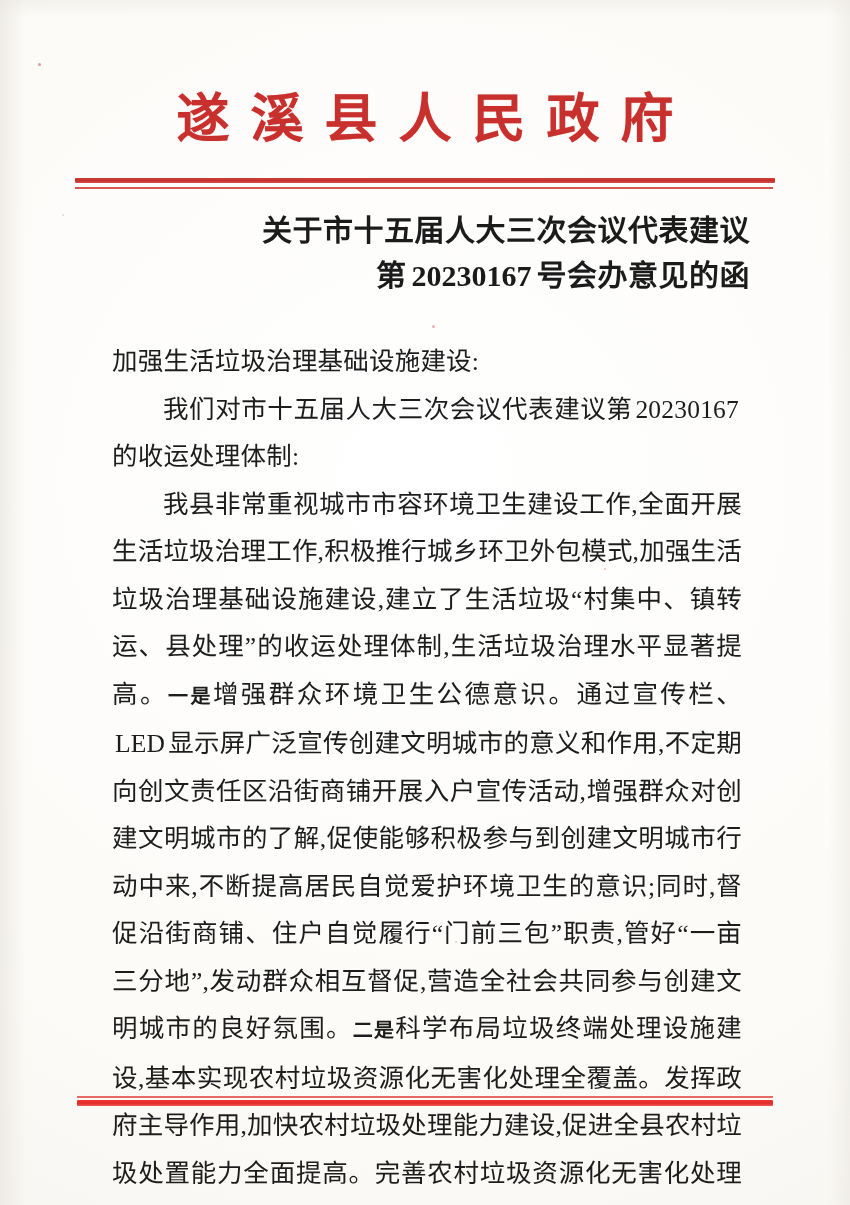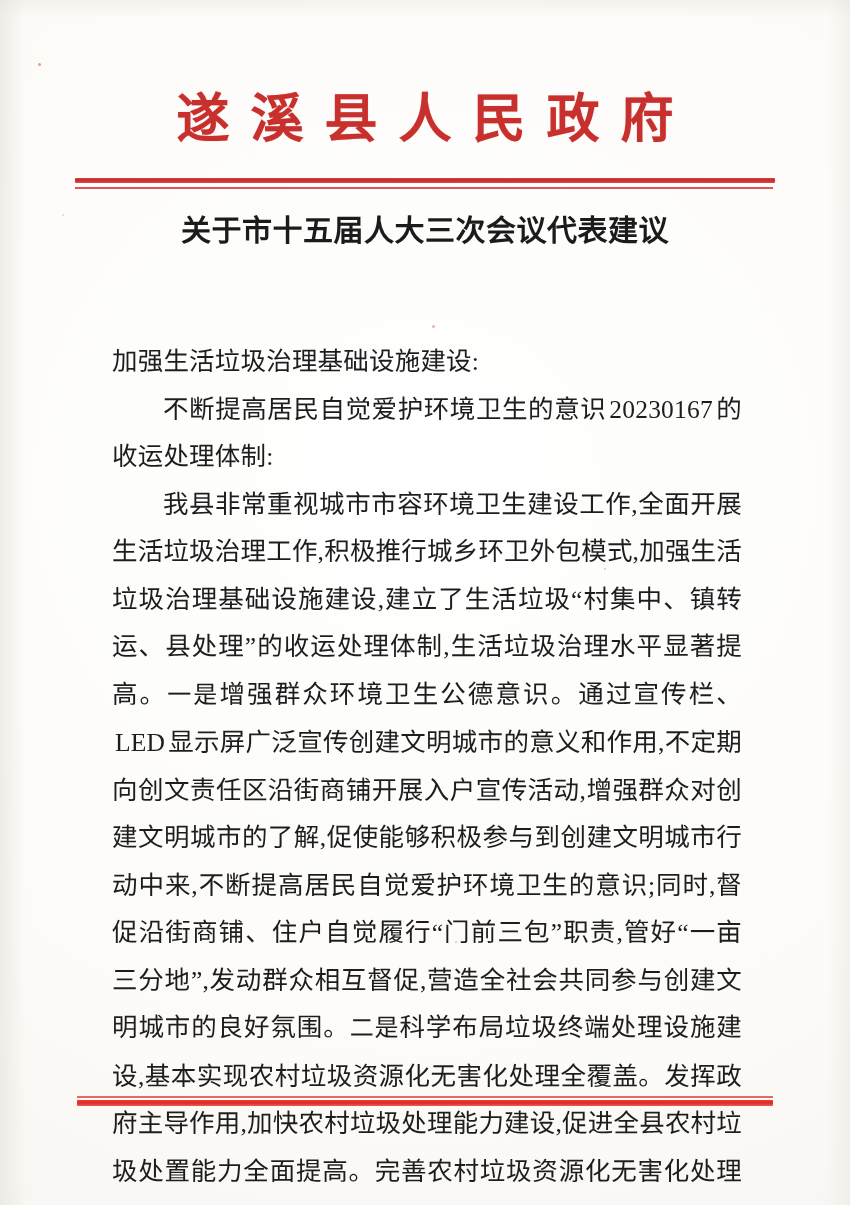--- a/index.html
+++ b/index.html
@@ -87,21 +87,21 @@
     width: 650px;
     top: 208px;
     text-align: center;
     font-family: "DejaVu Serif", "Liberation Serif", serif;
     font-weight: 700;
     font-size: 30px;
     line-height: 45px;
     color: #1b1b1b;
     letter-spacing: .5px;
   }
-  #doc-title .title-line { display: block; white-space: nowrap; }
+  #doc-title .title-line { display: block; white-space: nowrap; text-align: right; }
   #doc-title .num {
     font-family: "Liberation Serif", "DejaVu Serif", serif;
     font-weight: 700;
     padding: 0 5px;
     letter-spacing: 0;
   }
 
   
   #body-block {
     position: absolute;
@@ -117,22 +117,22 @@
     text-justify: inter-character;
   }
   #body-block p {
     margin: 0;
   }
   #body-block p.indent {
     text-indent: 2em;
   }
   #body-block b {
     font-family: "DejaVu Sans", "Liberation Sans", sans-serif;
-    font-weight: 400;
-    font-size: 24px;
+    font-weight: 700;
+    font-size: 20px;
   }
   #body-block .latin {
     font-family: "Liberation Serif", "DejaVu Serif", serif;
     padding: 0 3px;
   }
 
   
   #bottom-rule {
     position: absolute;
     left: 77px;
@@ -178,27 +178,28 @@
     <span id="letterhead-title">遂溪县人民政府</span>
   </div>
 
   <div id="header-rule">
     <div class="rule-thick"></div>
     <div class="rule-thin"></div>
   </div>
 
   <div id="doc-title">
     <span class="title-line">关于市十五届人大三次会议代表建议</span>
+    <span class="title-line"><span>第</span><span class="num">20230167</span><span>号会办意见的函</span></span>
   </div>
 
   <div id="body-block">
 
     <p><span>加强生活垃圾治理基础设施建设:</span></p>
 
-    <p class="indent"><span>不断提高居民自觉爱护环境卫生的意识</span><span class="latin">20230167</span><span>的收运处理体制:</span></p>
+    <p class="indent"><span>我们对市十五届人大三次会议代表建议第</span><span class="latin">20230167</span><span>的收运处理体制:</span></p>
 
     <p class="indent"><span>我县非常重视城市市容环境卫生建设工作,全面开展生活垃圾治理工作,积极推行城乡环卫外包模式,加强生活垃圾治理基础设施建设,建立了生活垃圾“村集中、镇转运、县处理”的收运处理体制,生活垃圾治理水平显著提高。</span><b>一是</b><span>增强群众环境卫生公德意识。通过宣传栏、</span><span class="latin">LED</span><span>显示屏广泛宣传创建文明城市的意义和作用,不定期向创文责任区沿街商铺开展入户宣传活动,增强群众对创建文明城市的了解,促使能够积极参与到创建文明城市行动中来,不断提高居民自觉爱护环境卫生的意识;同时,督促沿街商铺、住户自觉履行“门前三包”职责,管好“一亩三分地”,发动群众相互督促,营造全社会共同参与创建文明城市的良好氛围。</span><b>二是</b><span>科学布局垃圾终端处理设施建设,基本实现农村垃圾资源化无害化处理全覆盖。发挥政府主导作用,加快农村垃圾处理能力建设,促进全县农村垃圾处置能力全面提高。完善农村垃圾资源化无害化处理设施建设,在全县范围内对垃圾资源化无害化处理设施进行科学布局,精准布点,合理建设再生资源化</span></p>
 
   </div>
 
   <div id="bottom-rule">
     <div class="rule-thin-top"></div>
     <div class="rule-thick"></div>
   </div>
 

